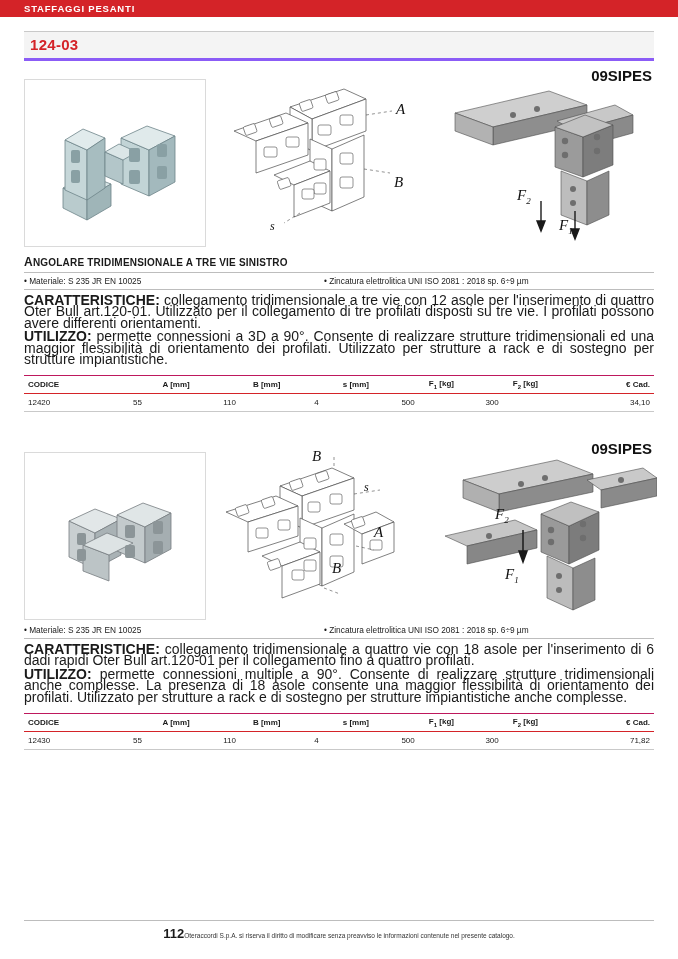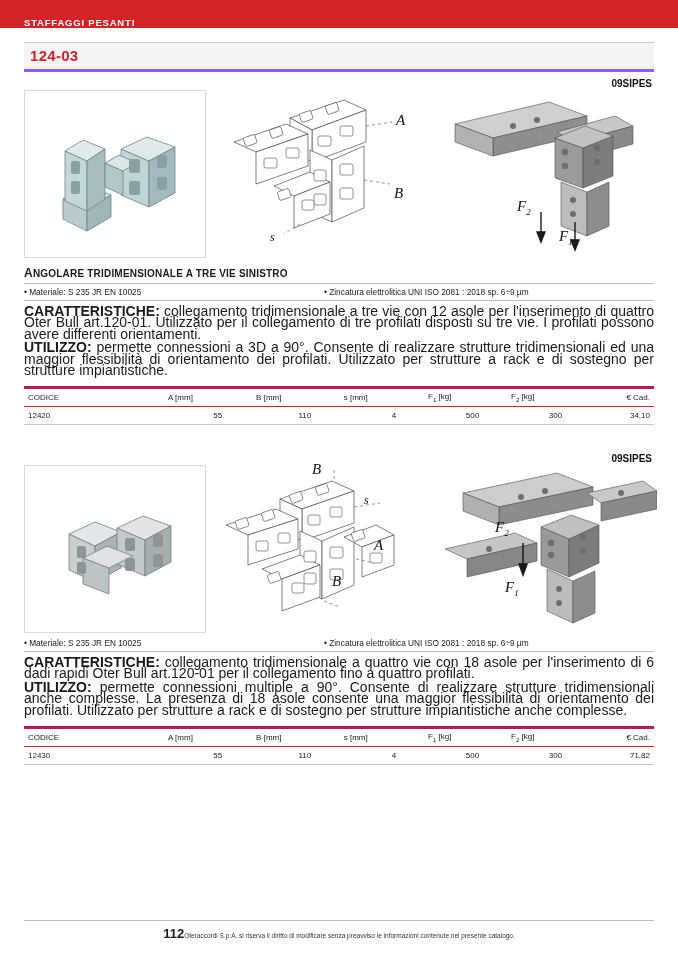--- a/index.html
+++ b/index.html
@@ -11,23 +11,23 @@
     font-family: "Liberation Sans", sans-serif;
     color: #1a1a1a;
     position: relative;
     overflow: hidden;
   }
 
   
   .header-bar {
     background: #d42328;
     color: #ffffff;
-    height: 28px;
+    height: 17px;
     display: flex;
-    align-items: flex-end;
+    align-items: center;
     padding-left: 24px;
     font-size: 9.5px;
     font-weight: bold;
     letter-spacing: 0.8px;
   }
 
   .page-body {
     padding: 0 24px;
   }
 
@@ -42,21 +42,21 @@
   }
   .code-row .code {
     color: #d42328;
     font-size: 15px;
     font-weight: bold;
     letter-spacing: 0.3px;
   }
 
   .brand-row {
     text-align: right;
-    font-size: 10px;
+    font-size: 15px;
     font-weight: bold;
     color: #111;
     padding-top: 6px;
     padding-right: 2px;
     height: 16px;
   }
 
   
   .figures {
     display: flex;
@@ -125,32 +125,32 @@
   .para b { font-weight: bold; }
 
   
   .tbl {
     width: 100%;
     border-collapse: collapse;
     margin-top: 10px;
     font-size: 8px;
   }
   .tbl th {
-    border-top: 3px solid #be185d;
+    border-top: 1px solid #be185d;
     border-bottom: 1px solid #d42328;
     font-size: 8px;
-    font-weight: normal;
+    font-weight: bold;
     padding: 3px 2px 3px 2px;
     text-align: center;
   }
   .tbl th.first, .tbl td.first { text-align: left; padding-left: 4px; }
   .tbl th.last, .tbl td.last { text-align: right; padding-right: 4px; }
   .tbl td {
     padding: 4px 2px;
-    text-align: right;
+    text-align: left;
     border-bottom: 1px solid #c9c9c9;
     font-size: 8px;
   }
   .tbl .sub { font-size: 6px; vertical-align: sub; }
 
   
   .footer {
     position: absolute;
     left: 0; right: 0;
     bottom: 18px;

